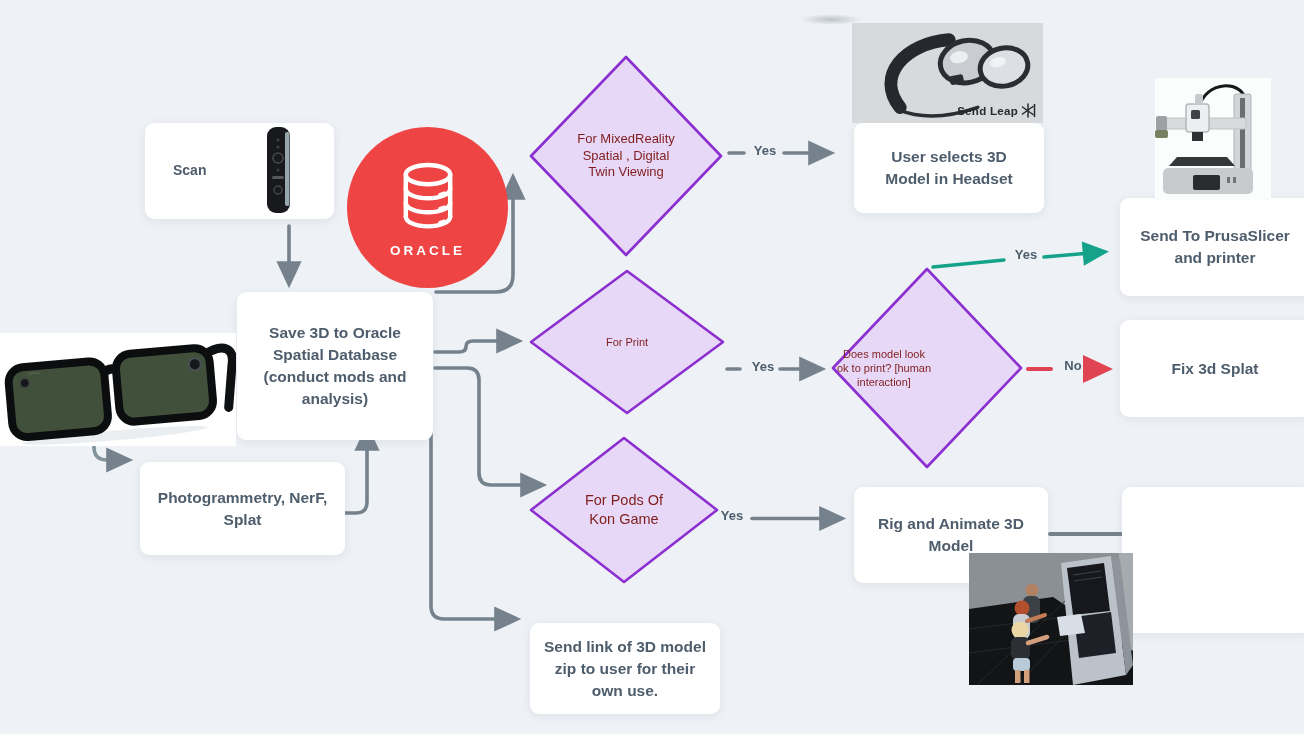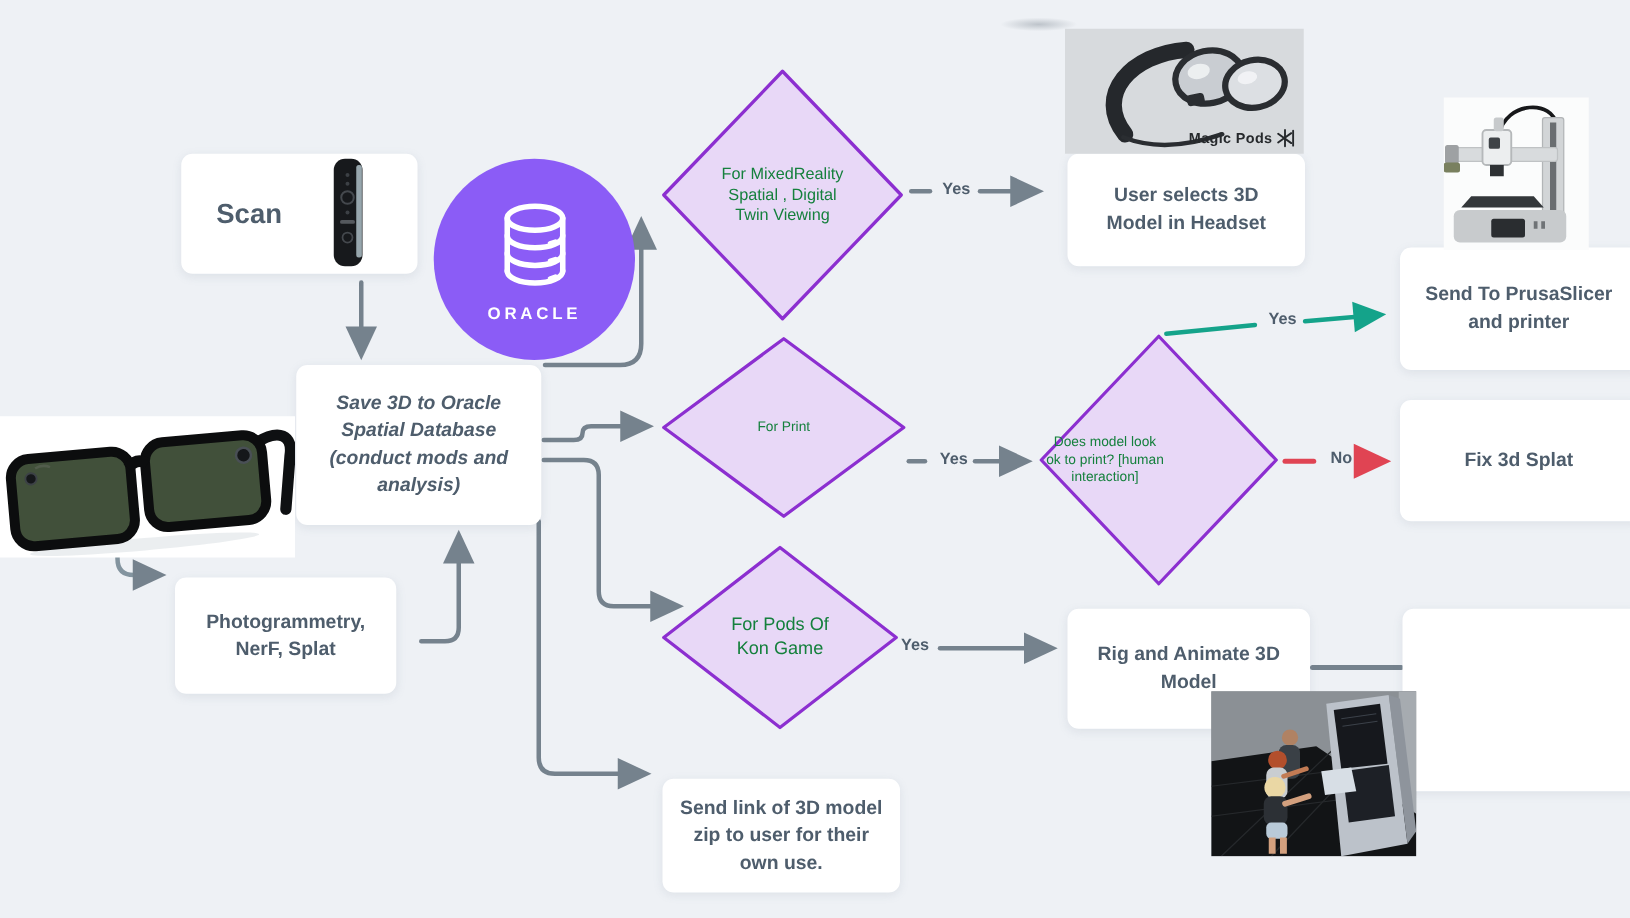--- a/index.html
+++ b/index.html
@@ -13,36 +13,36 @@
   .card {
     position:absolute; background:#ffffff; border-radius:9px;
     box-shadow:0 2px 8px rgba(120,135,155,.14);
     display:flex; align-items:center; justify-content:center;
     text-align:center; color:#4e5d6c; font-weight:700;
     font-size:15.5px; line-height:1.42; z-index:2;
   }
   .diamond { position:absolute; z-index:2; }
   .diamond-label {
     position:absolute; display:flex; align-items:center; justify-content:center;
-    text-align:center; color:#15803d; z-index:3; line-height:1.3; font-weight:500;
+    text-align:center; color:#7f1d1d; z-index:3; line-height:1.3; font-weight:500;
   }
   .edge-label {
     position:absolute; color:#4e5d6c; font-weight:700; font-size:13px;
     z-index:4; text-align:center;
   }
   #connectors { position:absolute; left:0; top:0; z-index:1; pointer-events:none; }
   .photo { position:absolute; z-index:3; overflow:hidden; }
   .smudge {
     position:absolute; left:800px; top:14px; width:62px; height:11px; z-index:1;
     background:radial-gradient(ellipse at center, rgba(130,140,150,.45), rgba(130,140,150,0) 70%);
     border-radius:50%;
   }
   .oracle-circle {
     position:absolute; left:347px; top:127px; width:161px; height:161px;
-    background:#8b5cf6; border-radius:50%; z-index:2;
+    background:#ef4444; border-radius:50%; z-index:2;
     display:flex; flex-direction:column; align-items:center; justify-content:center;
   }
   .oracle-word {
     color:#ffffff; font-size:13.5px; font-weight:700; letter-spacing:3px;
     margin-top:2px;
   }
   .ml-brand {
     position:absolute; right:6px; bottom:4px; display:flex; align-items:center;
     color:#26292c; font-size:11.5px; font-weight:700; letter-spacing:.3px; z-index:4;
   }
@@ -83,21 +83,21 @@
     <path d="M933,267 L1004,260"></path>
     <path d="M1044,257 L1102,252" marker-end="url(#ah-green)"></path>
   </g>
   <g fill="none" stroke="#e04453" stroke-width="4" stroke-linecap="round">
     <path d="M1028,369 L1051,369"></path>
     <path d="M1090,369 L1105,369" marker-end="url(#ah-red)"></path>
   </g>
 </svg>
 
 <div class="card" style="left:145px; top:123px; width:189px; height:96px;">
-  <span style="position:absolute; left:28px; top:0; height:100%; display:flex; align-items:center; font-size:22px;">Scan</span>
+  <span style="position:absolute; left:28px; top:0; height:100%; display:flex; align-items:center; font-size:14px;">Scan</span>
   <svg style="position:absolute; left:113px; top:3px;" width="44" height="90" viewBox="0 0 44 90">
     <rect x="9" y="1" width="23" height="86" rx="9" fill="#17191c"></rect>
     <rect x="27" y="6" width="4.5" height="74" rx="2" fill="#aebfc7" opacity=".85"></rect>
     <circle cx="20" cy="32" r="5" fill="none" stroke="#44484d" stroke-width="1.6"></circle>
     <circle cx="20" cy="14" r="1.6" fill="#3c4045"></circle>
     <circle cx="20" cy="21" r="1.6" fill="#3c4045"></circle>
     <circle cx="20" cy="44" r="1.6" fill="#3c4045"></circle>
     <circle cx="20" cy="64" r="4" fill="none" stroke="#44484d" stroke-width="1.4"></circle>
     <rect x="14" y="50" width="12" height="3" rx="1.5" fill="#55595e"></rect>
   </svg>
@@ -113,40 +113,40 @@
       <path d="M20,42 A30,13 0 0 0 80,42"></path>
       <path d="M20,61 A30,13 0 0 0 80,61"></path>
       <path d="M66,50 L72,48" stroke-width="4.5"></path>
       <path d="M66,69 L72,67" stroke-width="4.5"></path>
       <path d="M66,88 L72,86" stroke-width="4.5"></path>
     </g>
   </svg>
   <div class="oracle-word">ORACLE</div>
 </div>
 
-<div class="card" style="left:237px; top:292px; width:196px; height:128px; padding:16px 14px;font-style:italic;">
+<div class="card" style="left:237px; top:292px; width:196px; height:148px; padding:16px 14px;">
   <span>Save 3D to Oracle Spatial Database (conduct mods and analysis)</span>
 </div>
 
 <div class="photo" style="left:0; top:333px; width:236px; height:113px; background:#ffffff;">
   <svg width="236" height="113" viewBox="0 0 236 113">
     <g transform="rotate(-5 118 60)">
       <ellipse cx="112" cy="102" rx="92" ry="5" fill="#dde2e6" opacity=".6"></ellipse>
       <path d="M206,30 C228,18 238,26 234,42 L227,84" stroke="#0e1012" stroke-width="9" fill="none" stroke-linecap="round"></path>
       <rect x="10" y="26" width="96" height="70" rx="15" fill="#41503a" stroke="#0c0d0e" stroke-width="8"></rect>
       <rect x="118" y="22" width="94" height="68" rx="15" fill="#41503a" stroke="#0c0d0e" stroke-width="8"></rect>
       <path d="M104,40 Q112,32 120,38" stroke="#0c0d0e" stroke-width="9" fill="none"></path>
       <circle cx="197" cy="38" r="6" fill="#15171a" stroke="#494f55" stroke-width="2"></circle>
       <circle cx="26" cy="42" r="4.5" fill="#15171a" stroke="#3c4146" stroke-width="1.5"></circle>
       <path d="M30,34 q6,-3 12,0" stroke="#5a6354" stroke-width="2" fill="none" opacity=".7"></path>
     </g>
   </svg>
 </div>
 
-<div class="card" style="left:140px; top:462px; width:177px; height:93px; padding:0 6px;">
+<div class="card" style="left:140px; top:462px; width:205px; height:93px; padding:0 6px;">
   <span>Photogrammetry, NerF, Splat</span>
 </div>
 
 <div class="card" style="left:530px; top:623px; width:190px; height:91px; padding:0 12px;">
   <span>Send link of 3D model zip to user for their own use.</span>
 </div>
 
 <svg class="diamond" style="left:528px; top:54px;" width="196" height="204" viewBox="0 0 196 204">
   <polygon points="98,3 193,102 98,201 3,102" fill="#e8d8f7" stroke="#8c2fd0" stroke-width="2.6" stroke-linejoin="round"></polygon>
 </svg>
@@ -179,21 +179,21 @@
       <path d="M42,74 C24,38 60,12 104,18" stroke="#25282c" stroke-width="13" fill="none" stroke-linecap="round"></path>
       <path d="M40,76 Q70,96 118,90" stroke="#2a2d31" stroke-width="3.5" fill="none" stroke-linecap="round"></path>
       <ellipse cx="117" cy="43" rx="27" ry="21" fill="#c9cdd2" stroke="#2a2d31" stroke-width="5"></ellipse>
       <ellipse cx="152" cy="56" rx="24" ry="19" fill="#dcdfe3" stroke="#2a2d31" stroke-width="5"></ellipse>
       <ellipse cx="110" cy="37" rx="9" ry="6" fill="#f2f4f6" opacity=".85"></ellipse>
       <ellipse cx="147" cy="50" rx="8" ry="5" fill="#f4f6f8" opacity=".85"></ellipse>
       <rect x="96" y="54" width="14" height="9" rx="3" fill="#2a2d31"></rect>
     </g>
   </svg>
   <div class="ml-brand">
-    <span>Magic Pods</span>
+    <span>Send Leap</span>
     <svg width="17" height="17" viewBox="0 0 17 17" style="margin-left:2px;">
       <g stroke="#26292c" stroke-width="1.5" stroke-linecap="round">
         <path d="M8,2 L8,15"></path>
         <path d="M2.5,5 L13,12.5"></path>
         <path d="M13,4.5 L2.5,12"></path>
         <path d="M14.5,2.5 L14.5,14.5"></path>
       </g>
     </svg>
   </div>
 </div>

